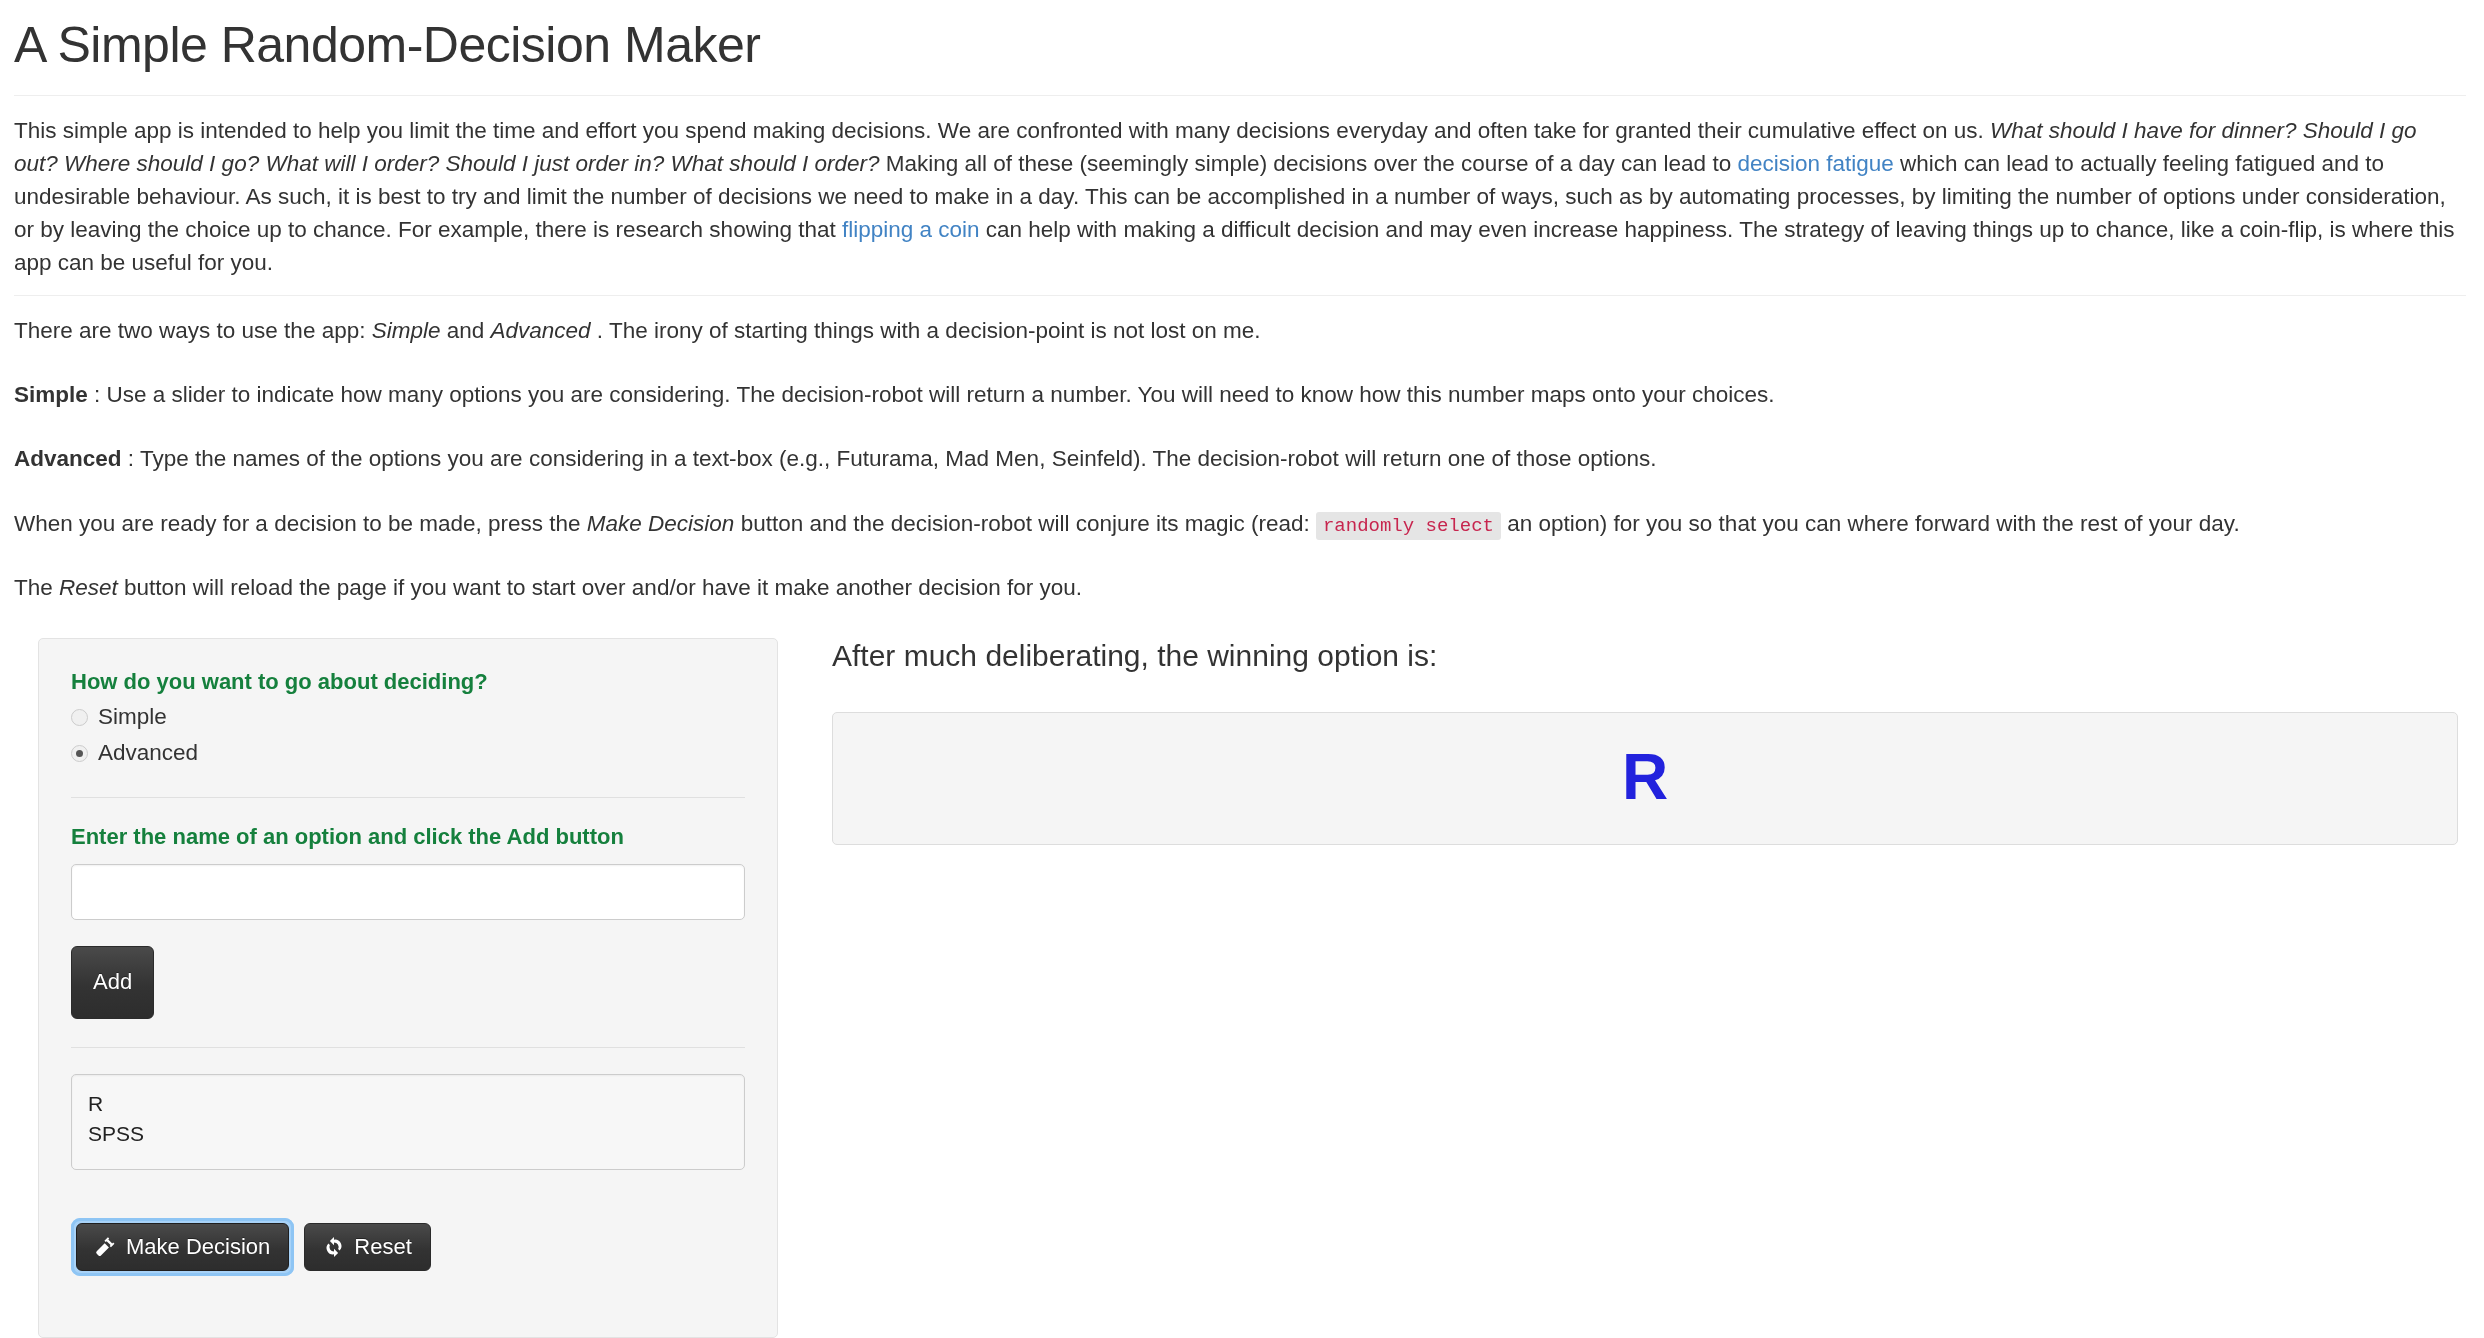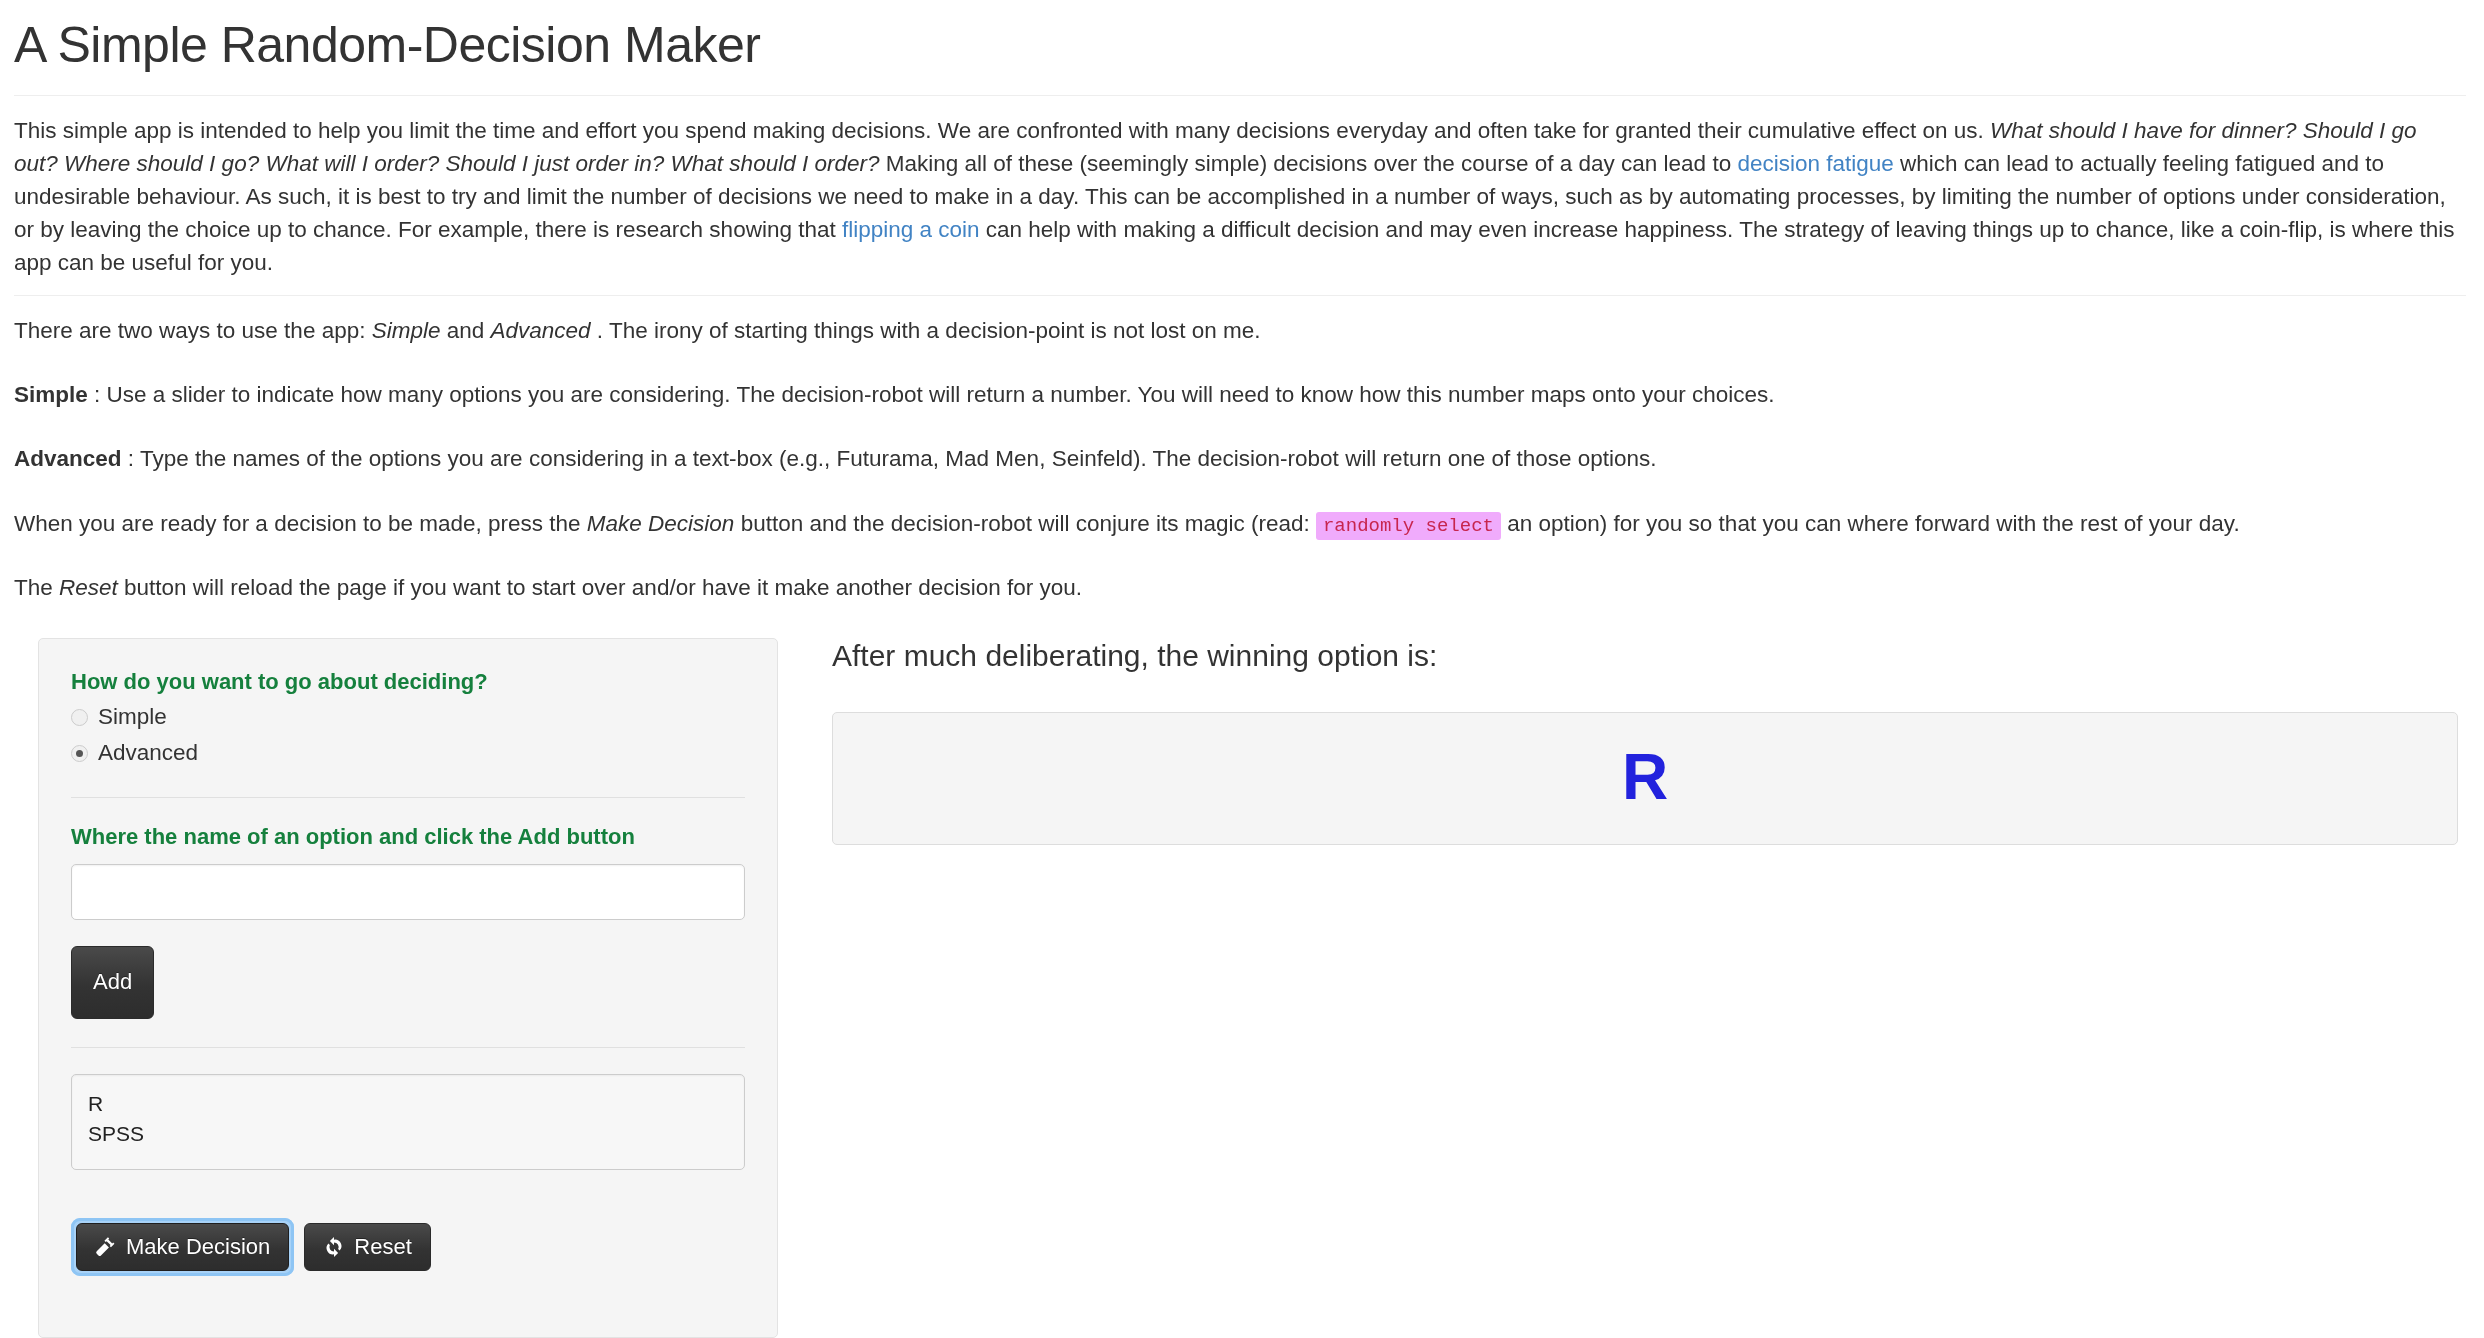--- a/index.html
+++ b/index.html
@@ -39,21 +39,21 @@
   }
   .intro { margin-bottom: 16px; }
   a.link {
     color: #4183c4;
     text-decoration: none;
   }
   em { font-style: italic; }
   strong { font-weight: bold; }
   code.inline {
     font-family: "Liberation Mono", monospace;
-    background: #f0abfc;
+    background: #e5e5e5;
     color: #c7254e;
     font-size: 19px;
     padding: 3px 7px;
     border-radius: 3px;
     white-space: nowrap;
   }
   .spacer-sm { height: 23px; }
 
   
   .columns {
@@ -244,21 +244,21 @@
           <span class="radio"></span>
           <span class="radio-label">Simple</span>
         </div>
         <div class="radio-row">
           <span class="radio checked"></span>
           <span class="radio-label">Advanced</span>
         </div>
 
         <hr class="well-divider">
 
-        <div class="well-label">Where the name of an option and click the Add button</div>
+        <div class="well-label">Enter the name of an option and click the Add button</div>
         <input class="text-input" type="text" placeholder="" style="">
 
         <button class="btn btn-add">Add</button>
 
         <hr class="well-divider">
 
         <div class="options-box">
           <div>R</div>
           <div>SPSS</div>
         </div>

